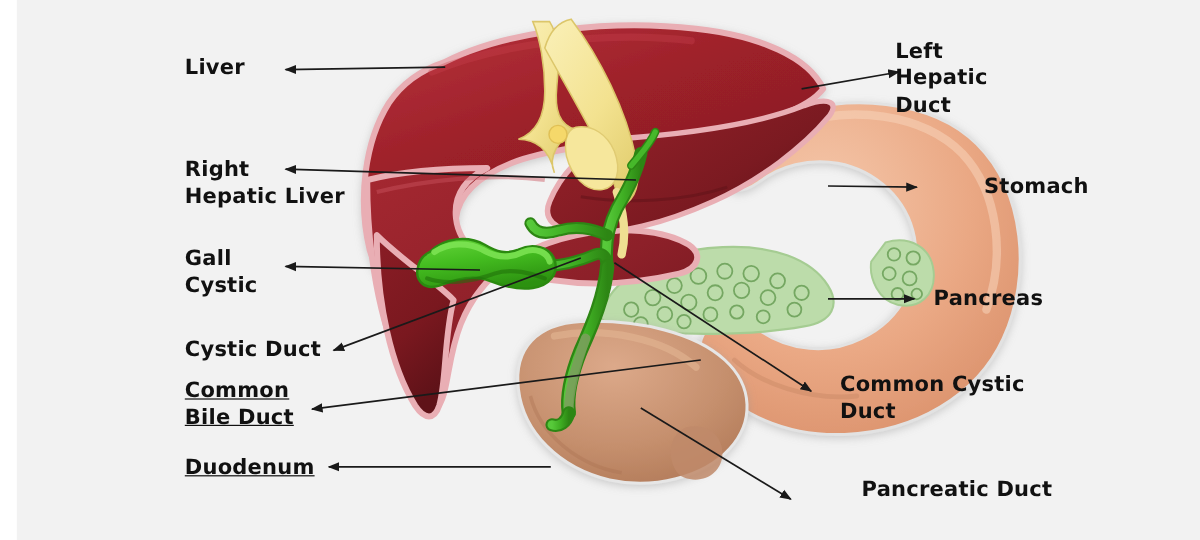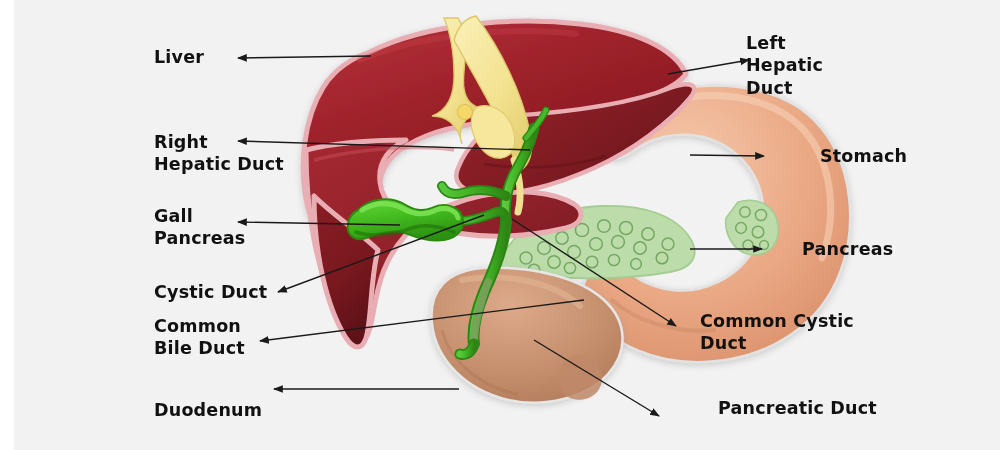--- a/index.html
+++ b/index.html
@@ -36,27 +36,27 @@
     pointer-events: auto;
   }
   .label.align-left  { text-align: left; }
   .label.align-right { text-align: left; }
 
   
   #label-liver            { left: 140px; top: 46px;  }
   #label-right-hepatic    { left: 140px; top: 131px; }
   #label-gall-bladder     { left: 140px; top: 205px; }
   #label-cystic-duct      { left: 140px; top: 281px; }
-  #label-common-bile      { left: 140px; top: 315px; }
-  #label-duodenum         { left: 140px; top: 399px; }
+  #label-common-bile      { left: 140px; top: 315px; text-decoration: underline; }
+  #label-duodenum         { left: 140px; top: 379px; text-decoration: underline; }
 
   
   #label-left-hepatic     { left: 732px; top: 32px;  width: 118px; }
   #label-stomach          { left: 806px; top: 145px; }
-  #label-pancreas         { left: 788px; top: 238px; }
+  #label-pancreas         { left: 764px; top: 238px; }
   #label-common-hepatic   { left: 686px; top: 310px; width: 163px; }
   #label-pancreatic-duct  { left: 704px; top: 397px; }
 </style>
 </head>
 <body>
 
 <div id="diagram-root">
 
   <svg id="anatomy-svg" viewBox="0 0 1000 450">
     <defs>
@@ -372,24 +372,24 @@
       <line x1="676" y1="155" x2="750" y2="156" marker-end="url(#arrowHead)"></line>
       <line x1="676" y1="249" x2="748" y2="249" marker-end="url(#arrowHead)"></line>
       <line x1="498" y1="219" x2="662" y2="326" marker-end="url(#arrowHead)"></line>
       <line x1="520" y1="340" x2="645" y2="416" marker-end="url(#arrowHead)"></line>
     </g>
   </svg>
 
   <div class="label align-left" id="label-liver">Liver</div>
 
   <div class="label align-left" id="label-right-hepatic">Right
-Hepatic Duct</div>
+Hepatic Liver</div>
 
   <div class="label align-left" id="label-gall-bladder">Gall
-Pancreas</div>
+Cystic</div>
 
   <div class="label align-left" id="label-cystic-duct">Cystic Duct</div>
 
   <div class="label align-left" id="label-common-bile">Common
 Bile Duct</div>
 
   <div class="label align-left" id="label-duodenum">Duodenum</div>
 
   <div class="label align-right" id="label-left-hepatic">Left Hepatic
 Duct</div>

